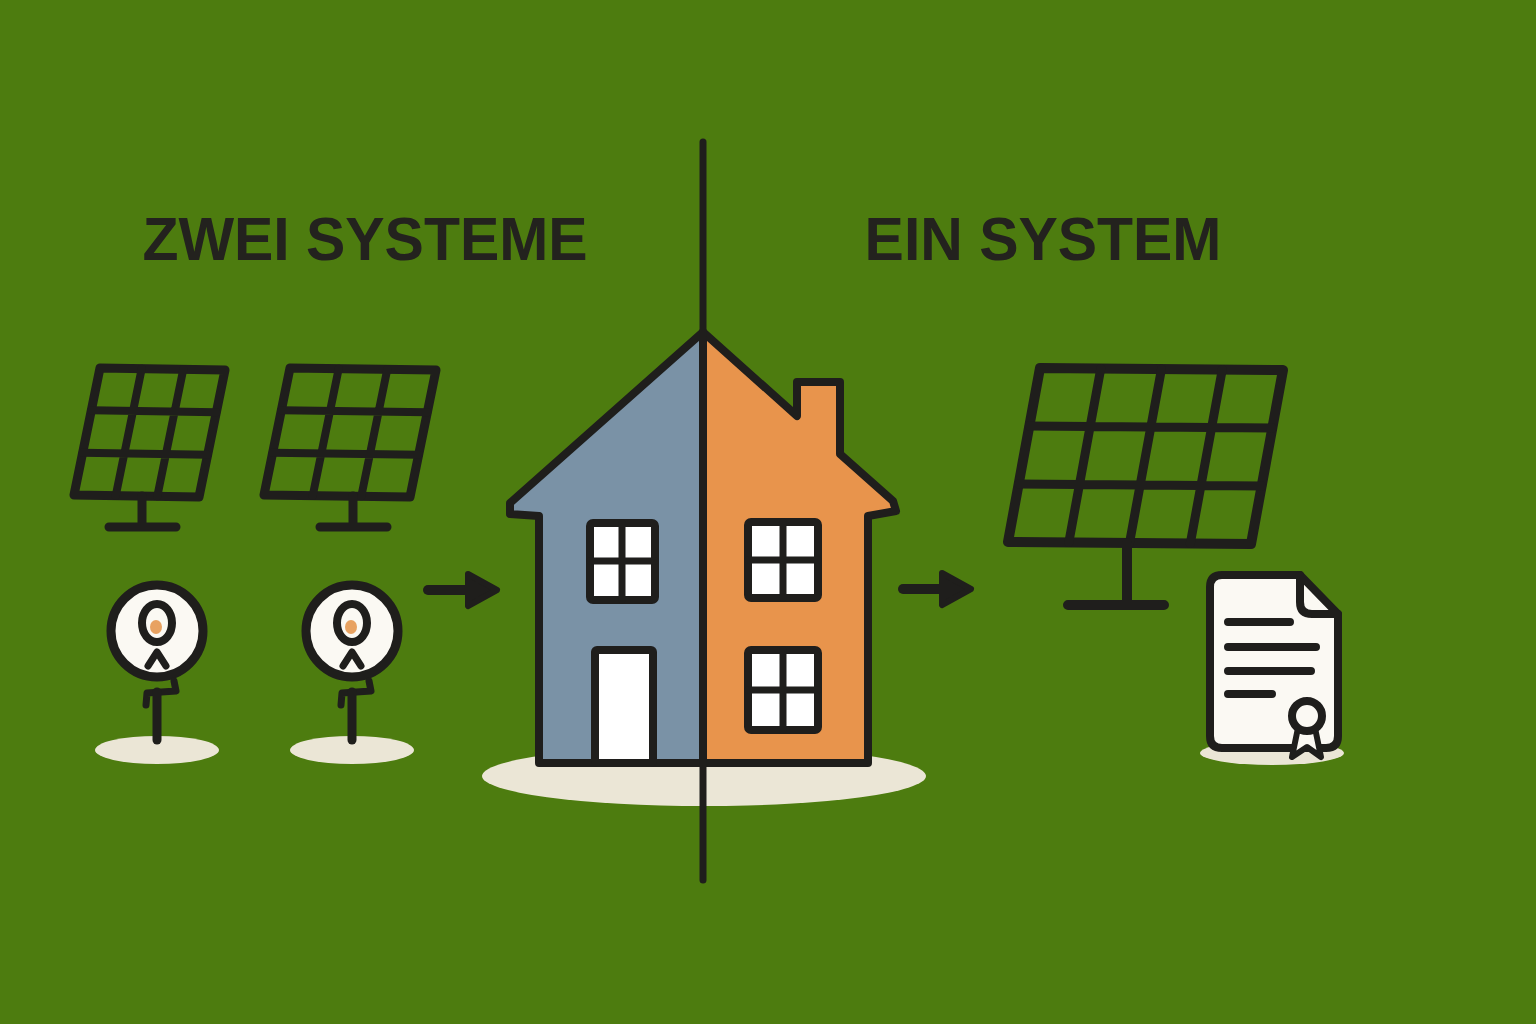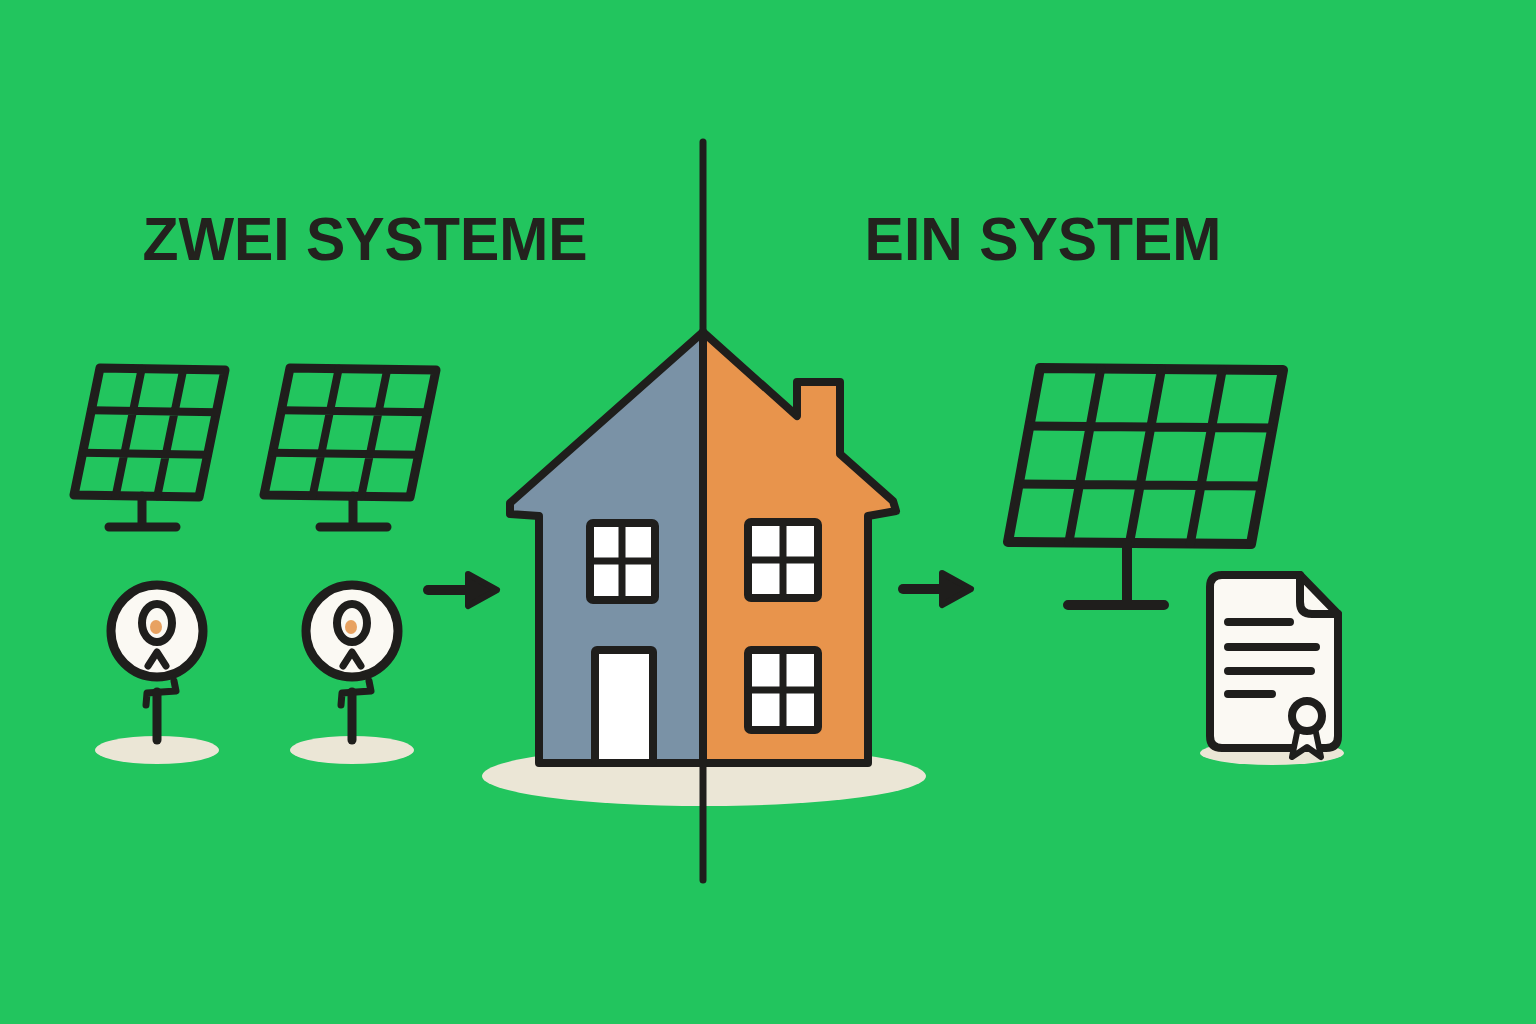--- a/index.html
+++ b/index.html
@@ -3,21 +3,21 @@
 <meta charset="utf-8">
 <style>
   html,body{margin:0;padding:0;}
   body{
     width:1536px;height:1024px;
     background:#FBF9F3;
     font-family:"Liberation Sans", sans-serif;
     overflow:hidden;
   }
   .canvas{
-    position:relative;width:1536px;height:1024px;background:#22c55e;
+    position:relative;width:1536px;height:1024px;background:#4d7c0f;
   }
   .canvas svg{position:absolute;inset:0;}
   .title{
     position:absolute;
     font-weight:700;
     font-size:62px;
     letter-spacing:0px;
     color:#23221E;
     text-align:center;
     white-space:nowrap;

